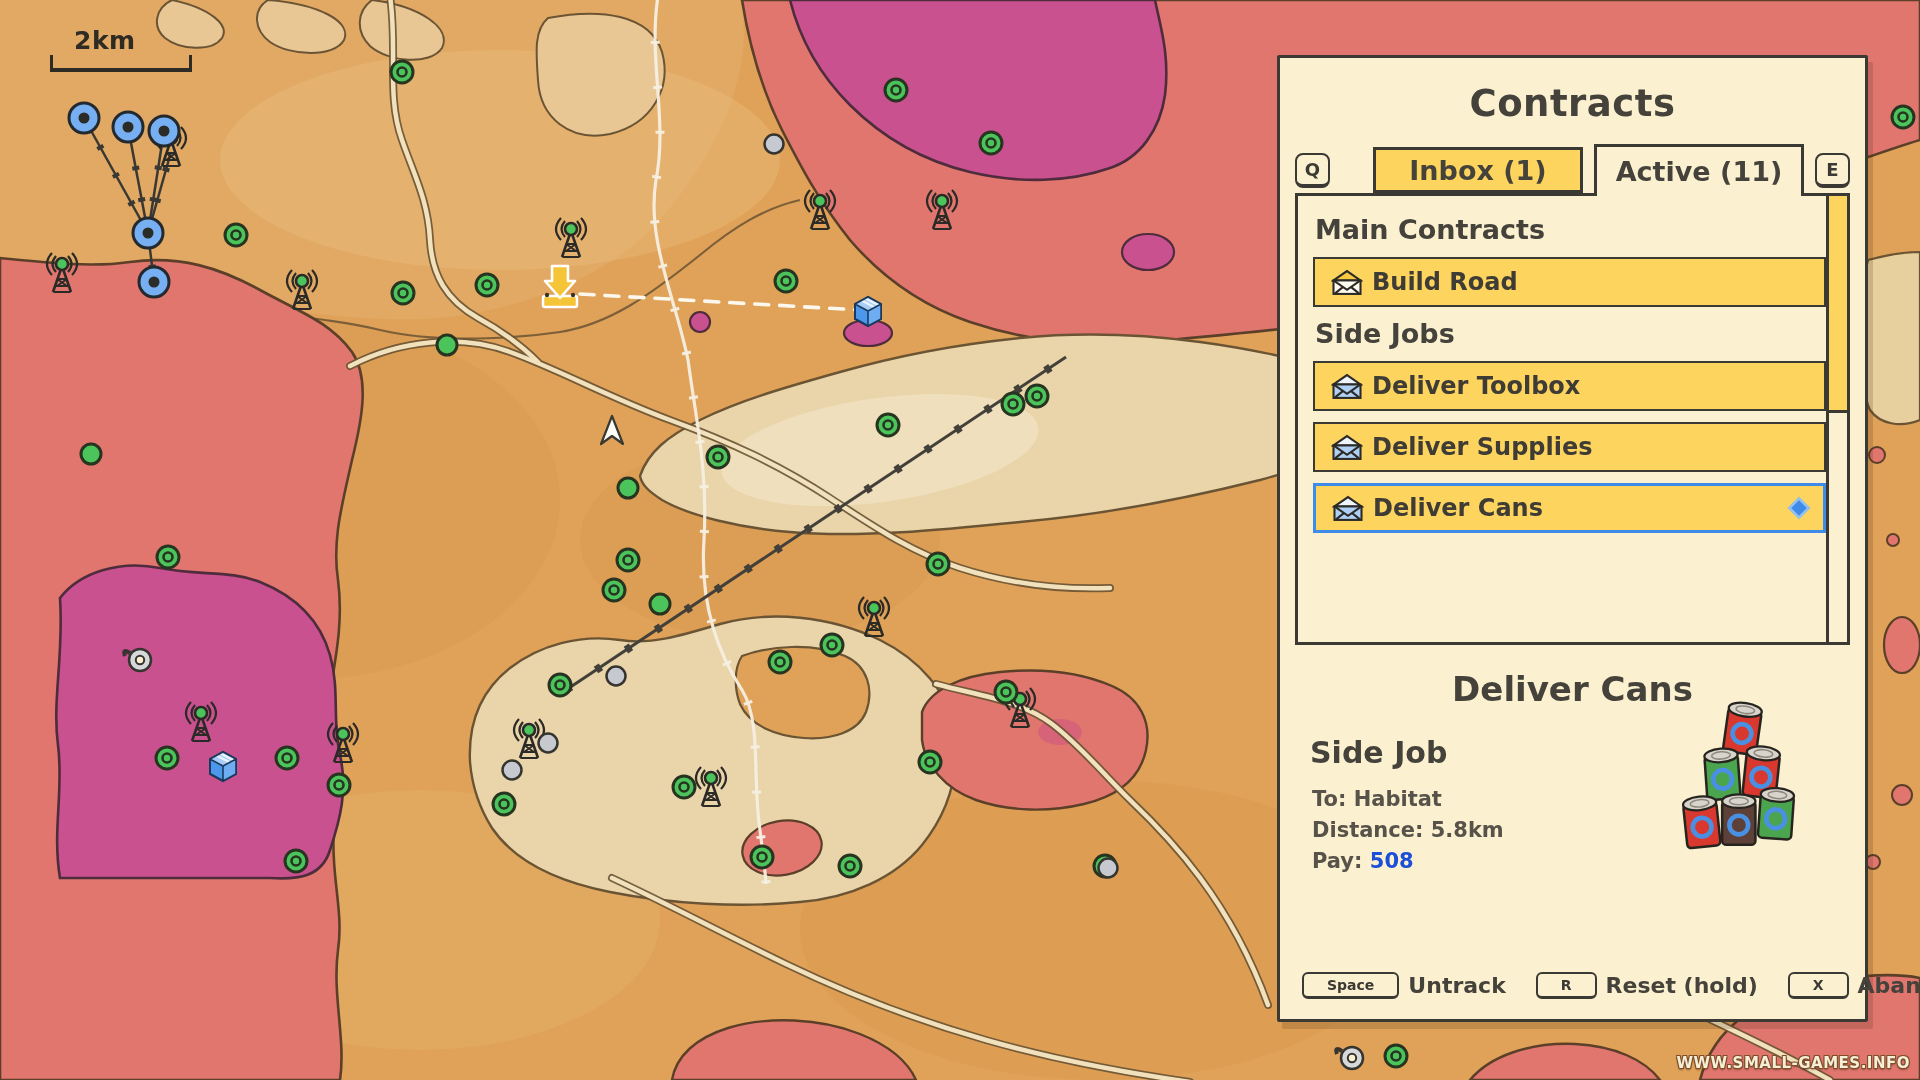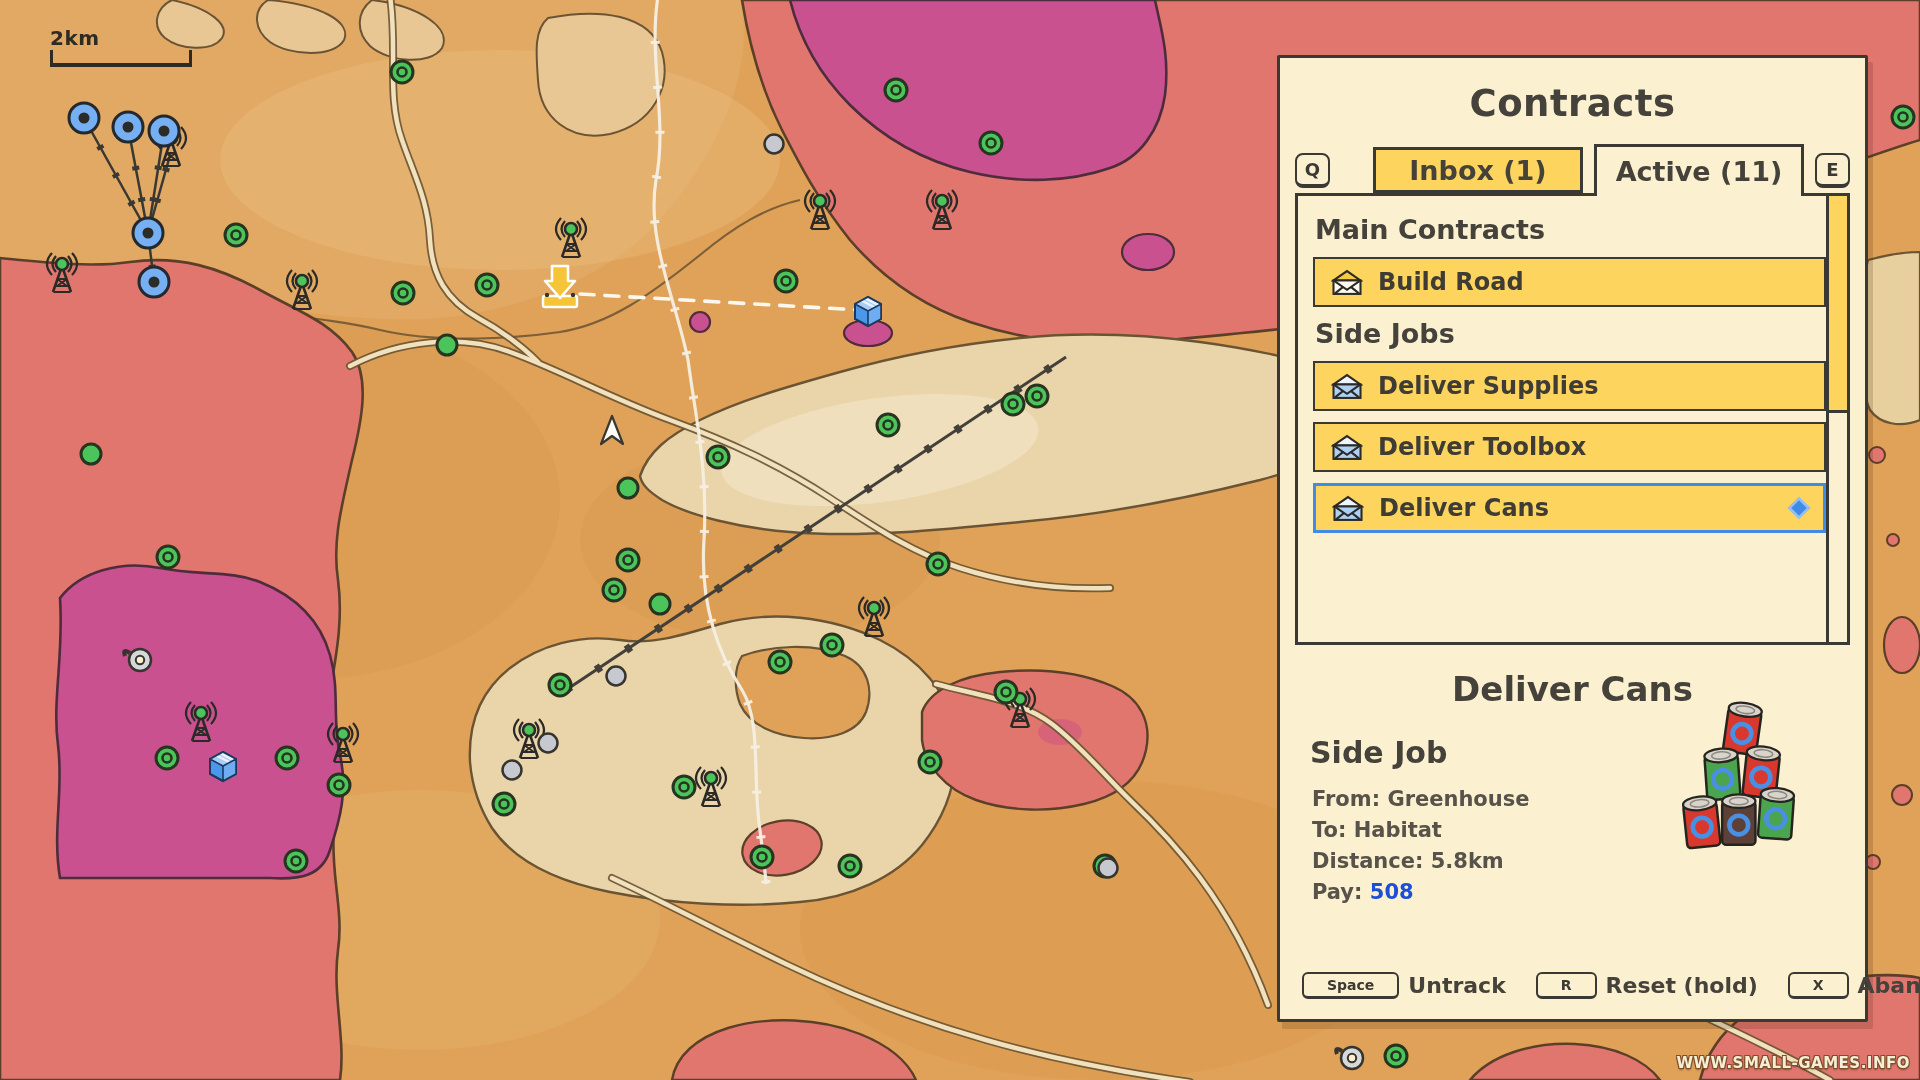--- a/index.html
+++ b/index.html
@@ -2,21 +2,21 @@
 <html><head>
 <meta charset="utf-8">
 <style>
   html,body{margin:0;padding:0;}
   body{width:1920px;height:1080px;overflow:hidden;position:relative;
        font-family:"DejaVu Sans","Liberation Sans",sans-serif;background:#dfa258;}
   #map-svg{position:absolute;left:0;top:0;width:1920px;height:1080px;display:block;}
 
   
   .scalebar{position:absolute;left:50px;top:26px;color:#2e2b24;}
-  .scalebar .lbl{font-size:20px;font-weight:700;margin-left:0;letter-spacing:.5px;}
+  .scalebar .lbl{font-size:25px;font-weight:700;margin-left:24px;letter-spacing:.5px;}
   .scalebar .bar{width:136px;height:13px;border-left:3px solid #2e2b24;
     border-right:3px solid #2e2b24;border-bottom:4px solid #2e2b24;margin-top:0px;}
 
   
   .watermark{position:absolute;right:10px;bottom:8px;font-size:15px;font-weight:700;
     color:#f7eed8;letter-spacing:.5px;
     text-shadow:1px 1px 0 #7c4f28,-1px -1px 0 #7c4f28,1px -1px 0 #7c4f28,-1px 1px 0 #7c4f28,0 2px 2px rgba(60,30,5,.5);}
 
   
   .panel{position:absolute;left:1277px;top:55px;width:591px;height:967px;
@@ -31,21 +31,21 @@
   .key.kbig{width:35px;height:35px;font-size:18px;margin-bottom:5px;border-bottom-width:4px;}
   .tab{flex:1;display:flex;align-items:center;justify-content:center;
     font-size:27px;font-weight:700;color:#45423b;box-sizing:border-box;cursor:pointer;}
   .tab.inactive{background:#fcd45e;border:3px solid #3b3933;height:46px;margin-left:32px;}
   .tab.active{background:#fbf0cf;border:3px solid #3b3933;border-bottom:none;height:52px;position:relative;top:3px;}
 
   .list-wrap{margin:0 15px;border:3px solid #3b3933;background:#fbf0cf;position:relative;
     height:452px;box-sizing:border-box;padding:10px 21px 10px 15px;overflow:hidden;}
   .sec-head{font-size:27px;font-weight:700;color:#45423b;margin:8px 0 12px 2px;}
   .citem{height:50px;background:#fcd45e;border:2.5px solid #3b3933;box-sizing:border-box;
-    display:flex;align-items:center;gap:15px;padding:0 16px;margin-bottom:11px;cursor:pointer;}
+    display:flex;align-items:center;gap:9px;padding:0 16px;margin-bottom:11px;cursor:pointer;}
   .citem.selected{border:3.5px solid #3f8ce8;}
   .citem-label{font-size:24px;font-weight:700;color:#3f3c35;}
   .env{width:32px;height:27px;flex:0 0 auto;}
   .env .ln{stroke:#2b2a26;stroke-width:2;fill:none;}
   .env-yellow .flap{fill:#f8ca41;stroke:#2b2a26;stroke-width:2;}
   .env-yellow .bod{fill:#fefaf0;stroke:#2b2a26;stroke-width:2;}
   .env-blue .flap{fill:#eef5fd;stroke:#2b2a26;stroke-width:2;}
   .env-blue .bod{fill:#aed0f5;stroke:#2b2a26;stroke-width:2;}
   .diamond{margin-left:auto;width:16px;height:16px;background:#3f8ce8;transform:rotate(45deg);
     box-shadow:inset 0 0 0 2.5px rgba(255,255,255,.45);}
@@ -301,30 +301,30 @@
           <span class="citem-label">Build Road</span>
         </div>
         <div class="sec-head">Side Jobs</div>
         <div class="citem">
           <svg class="env env-blue" viewBox="0 0 30 26">
   <path class="flap" d="M2,11 L15,2 L28,11 Z"></path>
   <rect class="bod" x="2" y="11" width="26" height="13"></rect>
   <path class="ln" d="M2,11 L15,20 L28,11"></path>
   <path class="ln" d="M3.5,23.5 L11,17.5 M26.5,23.5 L19,17.5"></path>
           </svg>
-          <span class="citem-label">Deliver Supplies</span>
+          <span class="citem-label">Deliver Toolbox</span>
         </div>
         <div class="citem">
           <svg class="env env-blue" viewBox="0 0 30 26">
   <path class="flap" d="M2,11 L15,2 L28,11 Z"></path>
   <rect class="bod" x="2" y="11" width="26" height="13"></rect>
   <path class="ln" d="M2,11 L15,20 L28,11"></path>
   <path class="ln" d="M3.5,23.5 L11,17.5 M26.5,23.5 L19,17.5"></path>
           </svg>
-          <span class="citem-label">Deliver Toolbox</span>
+          <span class="citem-label">Deliver Supplies</span>
         </div>
         <div class="citem selected">
           <svg class="env env-blue" viewBox="0 0 30 26">
   <path class="flap" d="M2,11 L15,2 L28,11 Z"></path>
   <rect class="bod" x="2" y="11" width="26" height="13"></rect>
   <path class="ln" d="M2,11 L15,20 L28,11"></path>
   <path class="ln" d="M3.5,23.5 L11,17.5 M26.5,23.5 L19,17.5"></path>
           </svg>
           <span class="citem-label">Deliver Cans</span>
           <span class="diamond"></span>
@@ -332,21 +332,20 @@
       </div>
     <div class="scrolltrack">
       <div class="scrollthumb"></div>
     </div>
   </div>
 
   <div class="detail">
     <div class="detail-title">Deliver Cans</div>
     <div class="detail-sub">Side Job</div>
     <div class="fields" id="detail-fields">
-        <div><span>From:</span> <span>Greenhouse</span></div>
         <div><span>To:</span> <span>Habitat</span></div>
         <div><span>Distance:</span> <span>5.8km</span></div>
         <div><span>Pay:</span> <span class="hl">508</span></div>
       </div>
 
     <svg class="cans" viewBox="0 0 130 175">
       <g id="cans-art">
           <g transform="translate(64,32) rotate(8)">
             <rect x="-16" y="-16" width="32" height="42" rx="4" fill="#d8382e" stroke="#26241f" stroke-width="2.4"></rect>
     <ellipse cx="0" cy="-16" rx="16" ry="6.5" fill="#d8d4cc" stroke="#26241f" stroke-width="2.2"></ellipse>

